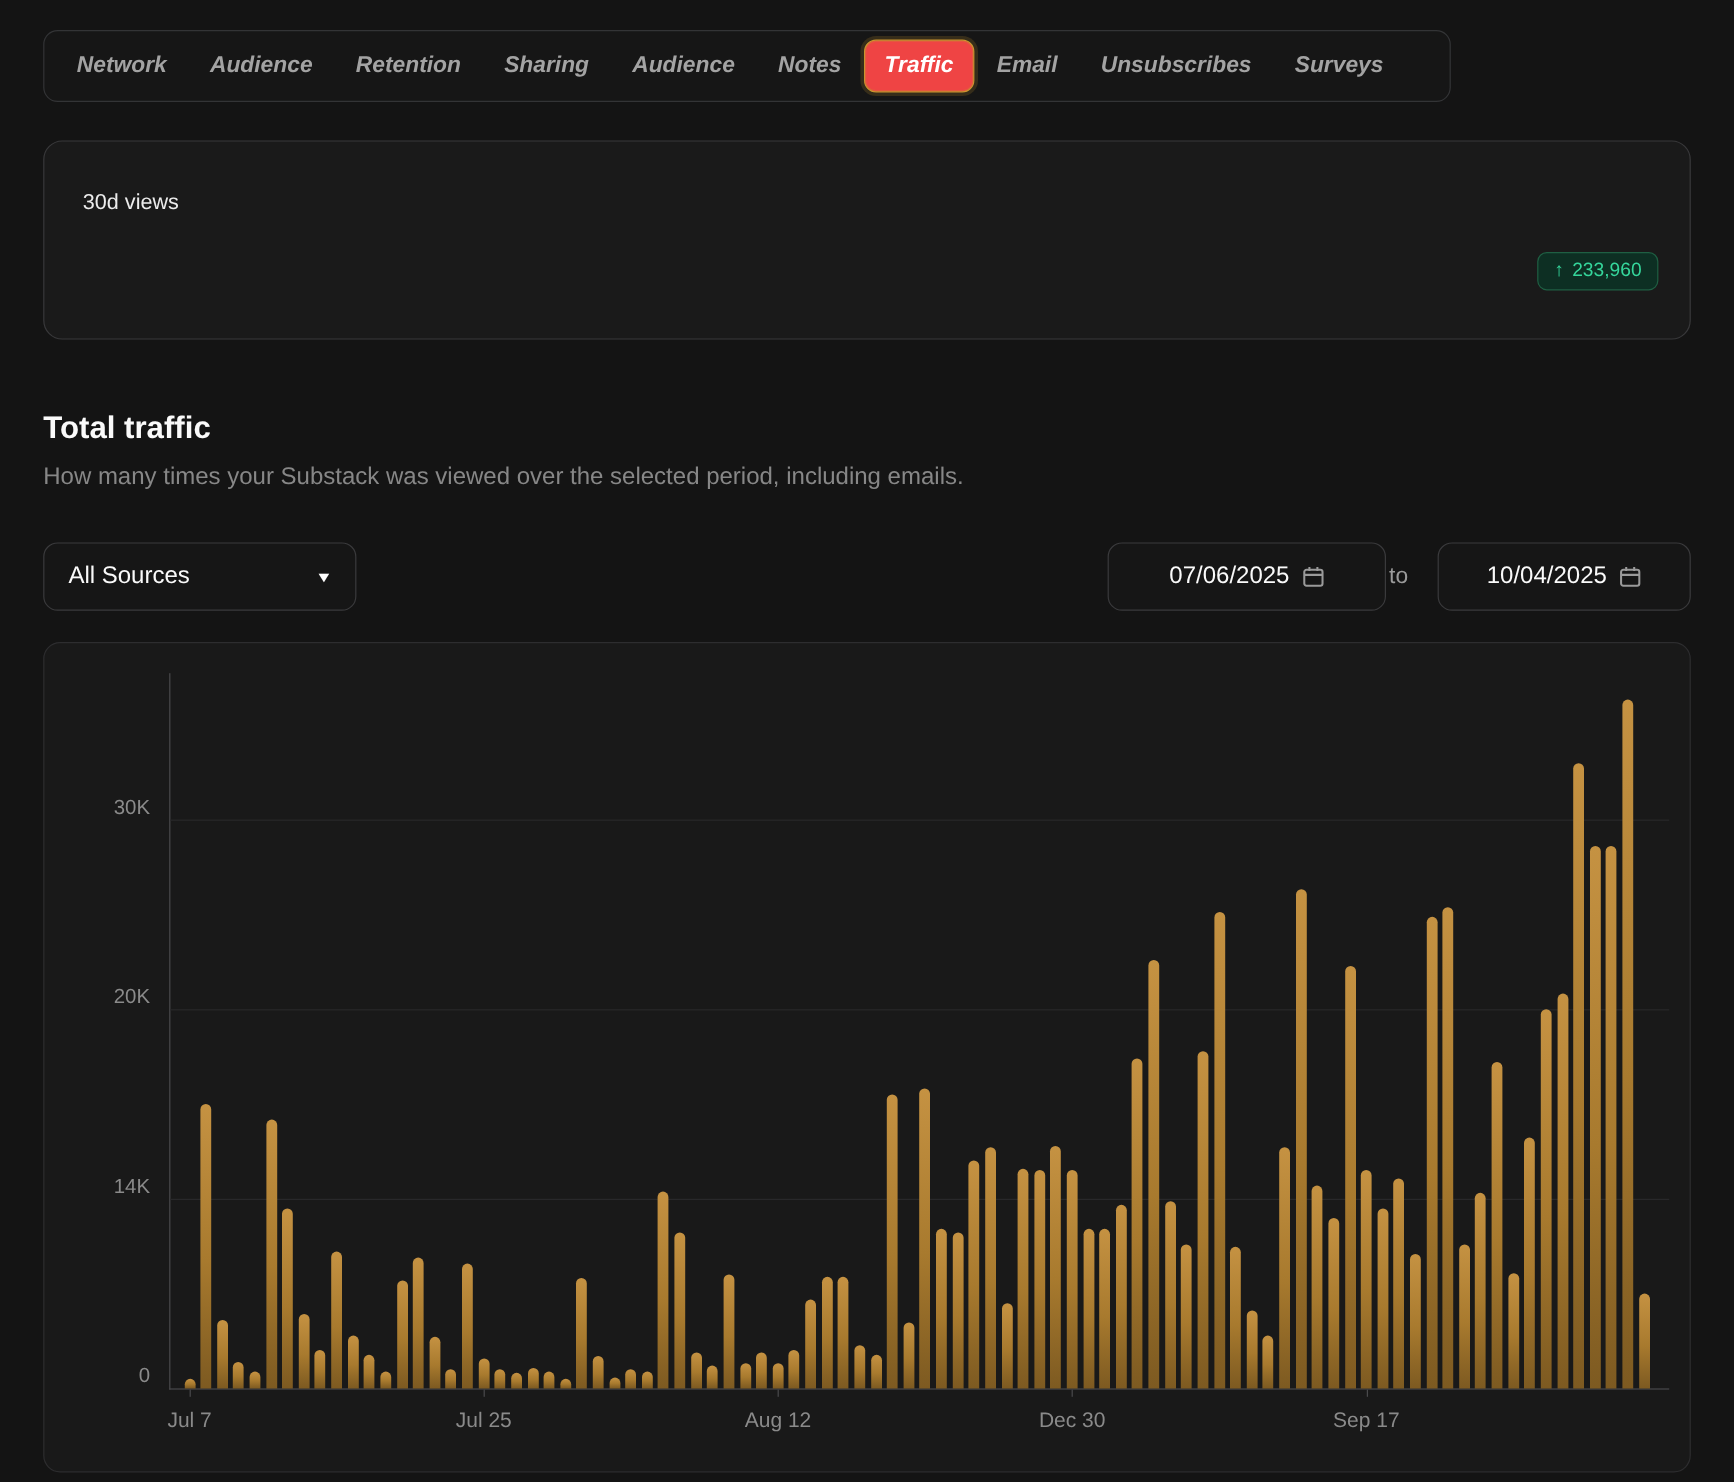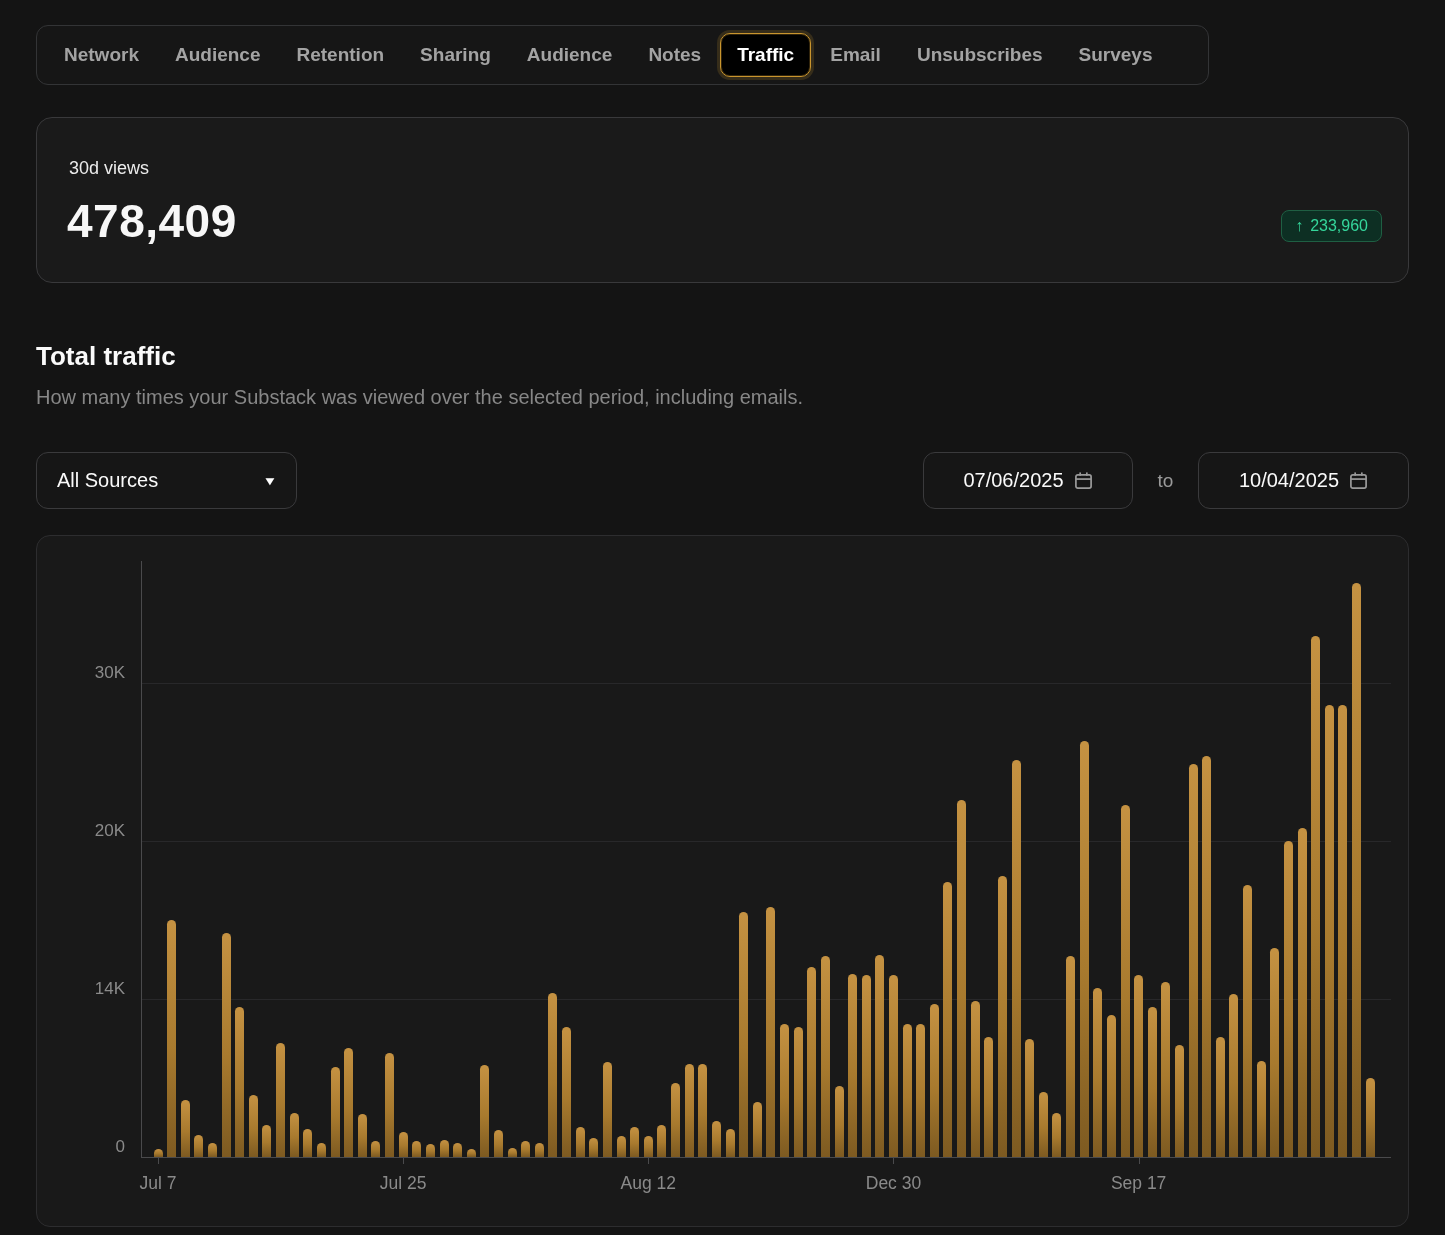--- a/index.html
+++ b/index.html
@@ -9,24 +9,24 @@
     -webkit-font-smoothing:antialiased;color:#fff;
   }
   
   .tabbar{
     position:absolute;left:36px;top:25px;width:1173px;height:60px;
     border:1px solid #333436;border-radius:12px;background:#161616;
     display:flex;align-items:center;padding:0 10px;box-sizing:border-box;gap:2px;
   }
   .tab{
     padding:10px 16px;font-size:19px;font-weight:600;color:#a3a3a3;
-    border:1.5px solid transparent;border-radius:10px;cursor:pointer;white-space:nowrap;
+    border:1.5px solid transparent;border-radius:10px;cursor:pointer;white-space:nowrap;font-style:italic;
   }
   .tab.active{
-    color:#ffffff;background:#000000;border-color:#c9952e;
+    color:#ffffff;background:#ef4444;border-color:#c9952e;
     box-shadow:0 0 0 3px rgba(201,149,46,.18), inset 0 0 0 1px rgba(201,149,46,.25);
   }
   
   .statcard{
     position:absolute;left:36px;top:117px;width:1373px;height:166px;box-sizing:border-box;
     background:#1a1a1a;border:1px solid #39393b;border-radius:16px;
   }
   .stat-label{position:absolute;left:32px;top:40px;font-size:18px;color:#ececec;}
   .stat-value{position:absolute;left:30px;top:76px;font-size:46px;font-weight:700;color:#f7f7f7;letter-spacing:.5px;}
   .badge{
@@ -41,21 +41,21 @@
   .section-sub{position:absolute;left:36px;top:386px;font-size:20px;color:#878787;}
   
   .control{
     position:absolute;top:452px;height:57px;box-sizing:border-box;
     border:1px solid #3a3a3c;border-radius:12px;background:#161616;
     display:flex;align-items:center;color:#fafafa;font-size:20px;cursor:pointer;
   }
   .dropdown{left:36px;width:261px;justify-content:space-between;padding:12px 20px;}
   .caret{font-size:12px;color:#ffffff;transform:scaleX(1.25);}
   .datebox{justify-content:center;gap:10px;}
-  .date-from{left:923px;width:210px;}
+  .date-from{left:923px;width:232px;}
   .date-to{left:1198px;width:211px;}
   .to-label{
     position:absolute;left:1133px;top:452px;width:65px;height:57px;
     display:flex;align-items:center;justify-content:center;color:#9a9a9a;font-size:19px;
   }
   .cal{width:19px;height:19px;display:block;}
   
   .chartcard{
     position:absolute;left:36px;top:535px;width:1373px;height:692px;box-sizing:border-box;
     background:#191919;border:1px solid #2d2d2f;border-radius:14px;
@@ -89,21 +89,20 @@
     <div class="tab">Audience</div>
     <div class="tab">Notes</div>
     <div class="tab active">Traffic</div>
     <div class="tab">Email</div>
     <div class="tab">Unsubscribes</div>
     <div class="tab">Surveys</div>
   </nav>
 
 <section class="statcard">
   <div class="stat-label">30d views</div>
-  <div class="stat-value">478,409</div>
   <div class="badge">
     <span class="arrow">↑</span>
     <span>233,960</span>
   </div>
 </section>
 
 <h2 class="section-title" style="margin:0;">Total traffic</h2>
 <p class="section-sub" style="margin:0;">How many times your Substack was viewed over the selected period, including emails.</p>
 
 <div class="control dropdown">

